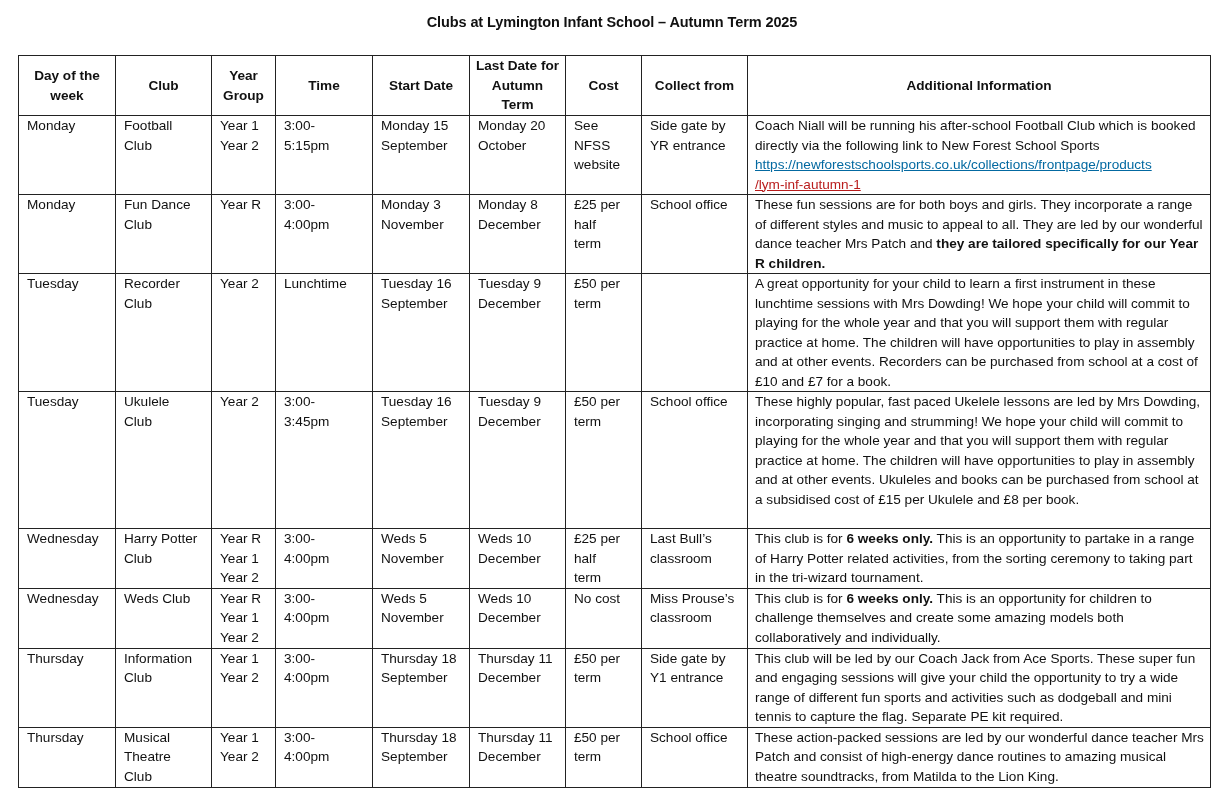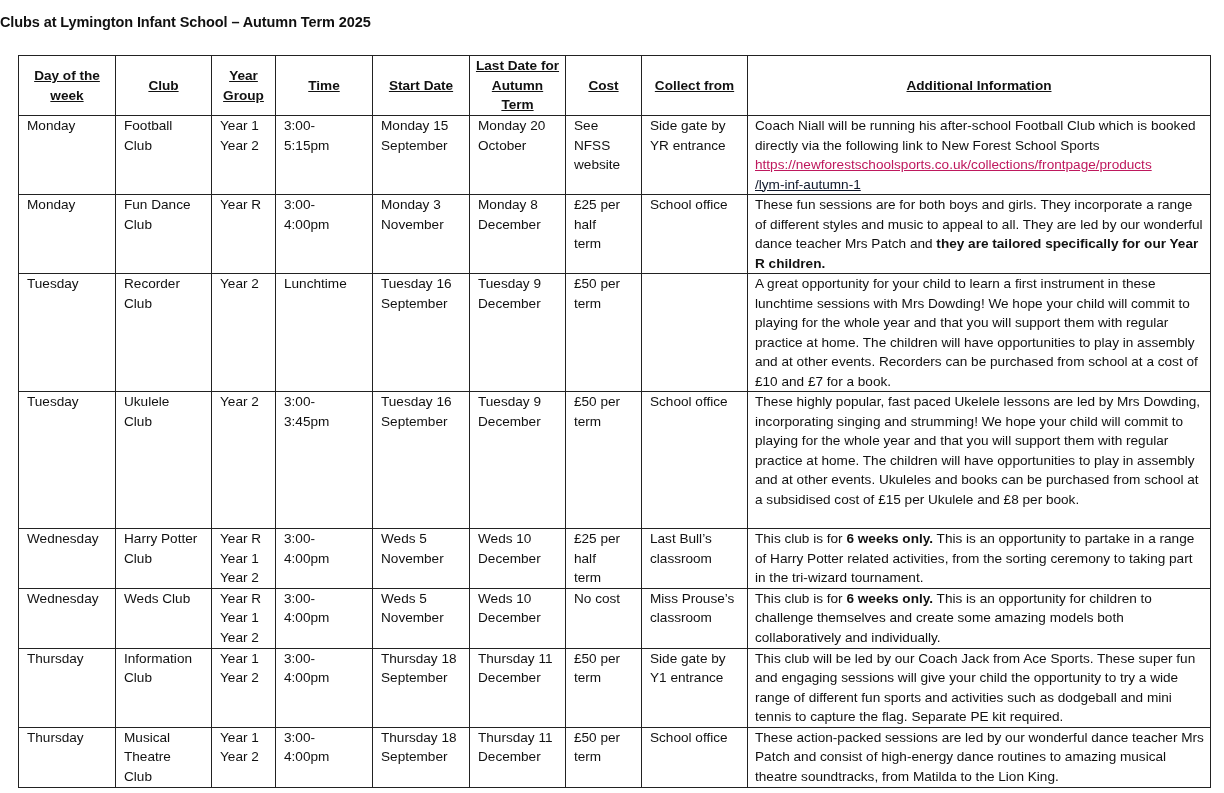--- a/index.html
+++ b/index.html
@@ -1,28 +1,28 @@
 <!DOCTYPE html>
 <html><head>
 <meta charset="utf-8">
 <style>
   html, body { margin: 0; padding: 0; background: #ffffff; }
   body { width: 1224px; height: 793px; position: relative; overflow: hidden;
          font-family: "Liberation Sans", "DejaVu Sans", sans-serif; color: #111; }
-  .title { position: absolute; left: 0; width: 1224px; top: 14px; text-align: left;
+  .title { position: absolute; left: 0; width: 1224px; top: 14px; text-align: center;
            font-weight: bold; font-size: 14.5px; letter-spacing: -0.1px; }
   table { position: absolute; left: 18px; top: 55px; border-collapse: collapse;
           table-layout: fixed; width: 1192px; font-size: 13.6px; line-height: 19.5px; }
   th, td { border: 1.5px solid #222; vertical-align: top; padding: 0 6px 0 8px; text-align: left; }
   th { font-weight: bold; text-align: center; vertical-align: middle; padding: 0 4px; line-height: 19.5px; }
   td .line { display: block; white-space: nowrap; }
   td.info { padding-left: 7px; padding-right: 4px; }
   a.link { color: #1f5fbf; text-decoration: underline; }
   b { font-weight: bold; }
-  tr.hdr { height: 60px; text-decoration: underline; }
+  tr.hdr { height: 60px; }
 </style>
 </head>
 <body>
 
 <div class="title">Clubs at Lymington Infant School – Autumn Term 2025</div>
 
 <table>
   <colgroup>
     <col style="width:97px">
       <col style="width:96px">
@@ -72,21 +72,21 @@
         </td>
         <td>
           <span class="line">See</span>
           <span class="line">NFSS</span>
           <span class="line">website</span>
         </td>
         <td>
           <span class="line">Side gate by</span>
           <span class="line">YR entrance</span>
         </td>
-        <td class="info"><span>Coach Niall will be running his after-school Football Club which is booked directly via the following link to New Forest School Sports</span> <a class="link" style="color: #be185d;">https://newforestschoolsports.co.uk/collections/frontpage/products</a><a class="link" style="color: #0f172a; display: block;">/lym-inf-autumn-1</a></td>
+        <td class="info"><span>Coach Niall will be running his after-school Football Club which is booked directly via the following link to New Forest School Sports</span> <a class="link" style="color: #0369a1;">https://newforestschoolsports.co.uk/collections/frontpage/products</a><a class="link" style="color: #b91c1c; display: block;">/lym-inf-autumn-1</a></td>
       </tr>
       <tr style="height: 78px;">
         <td>Monday</td>
         <td>
           <span class="line">Fun Dance</span>
           <span class="line">Club</span>
         </td>
         <td>
           <span class="line">Year R</span>
         </td>

